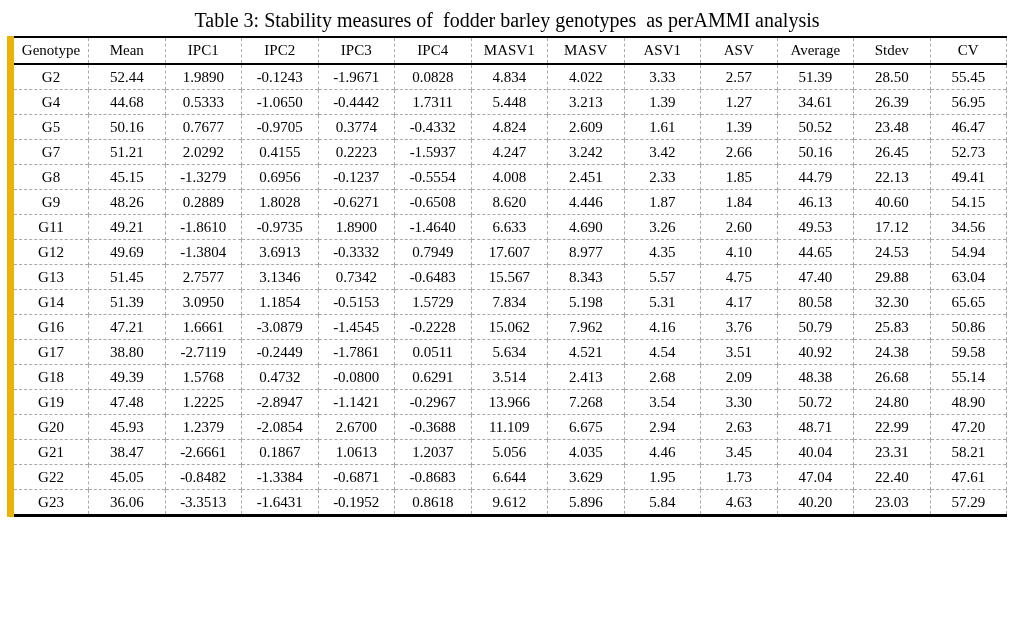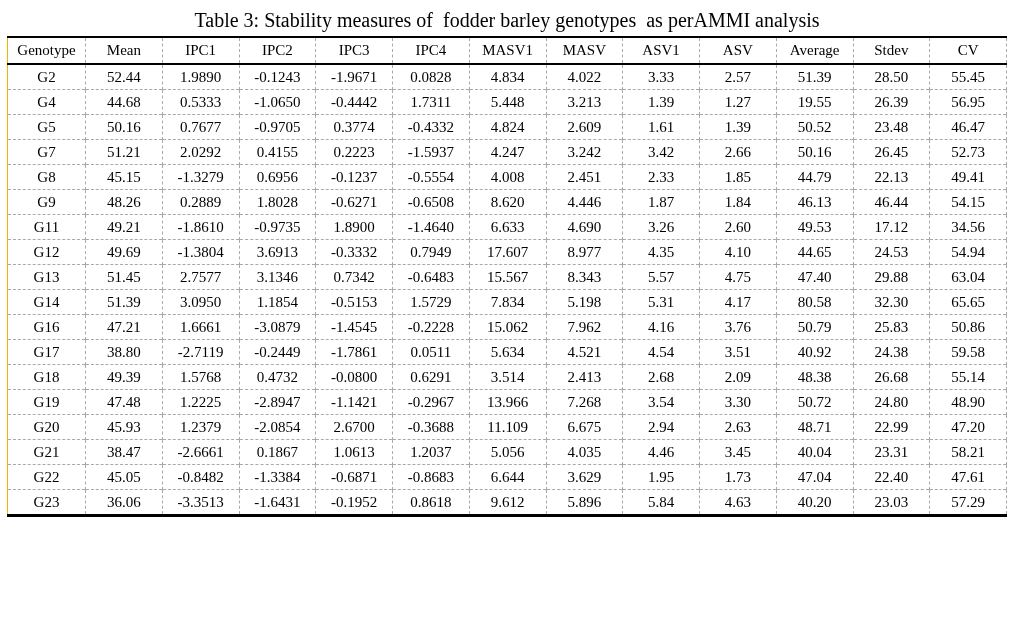--- a/index.html
+++ b/index.html
@@ -40,21 +40,21 @@
     vertical-align: middle;
     font-weight: normal;
     font-size: 15px;
     color: #000000;
     padding: 0;
     overflow: hidden;
     white-space: nowrap;
   }
   th { height: 25px; }
   td { height: 24px; }
-  th:first-child, td:first-child { border-left: 1px solid #eab308; }
+  th:first-child, td:first-child { border-left: 7px solid #eab308; }
   thead tr { border-bottom: 2px solid #000000; }
   tbody tr { border-bottom: 1px dashed #a9a9a9; }
   tbody tr:last-child { border-bottom: none; }
 </style>
 </head>
 <body>
 
 <div class="page">
   <div class="title">Table 3: Stability measures of  fodder barley genotypes  as perAMMI analysis</div>
 
@@ -99,21 +99,21 @@
           <td>G4</td>
           <td>44.68</td>
           <td>0.5333</td>
           <td>-1.0650</td>
           <td>-0.4442</td>
           <td>1.7311</td>
           <td>5.448</td>
           <td>3.213</td>
           <td>1.39</td>
           <td>1.27</td>
-          <td>19.55</td>
+          <td>34.61</td>
           <td>26.39</td>
           <td>56.95</td>
         </tr>
         <tr>
           <td>G5</td>
           <td>50.16</td>
           <td>0.7677</td>
           <td>-0.9705</td>
           <td>0.3774</td>
           <td>-0.4332</td>
@@ -160,21 +160,21 @@
           <td>48.26</td>
           <td>0.2889</td>
           <td>1.8028</td>
           <td>-0.6271</td>
           <td>-0.6508</td>
           <td>8.620</td>
           <td>4.446</td>
           <td>1.87</td>
           <td>1.84</td>
           <td>46.13</td>
-          <td>46.44</td>
+          <td>40.60</td>
           <td>54.15</td>
         </tr>
         <tr>
           <td>G11</td>
           <td>49.21</td>
           <td>-1.8610</td>
           <td>-0.9735</td>
           <td>1.8900</td>
           <td>-1.4640</td>
           <td>6.633</td>

